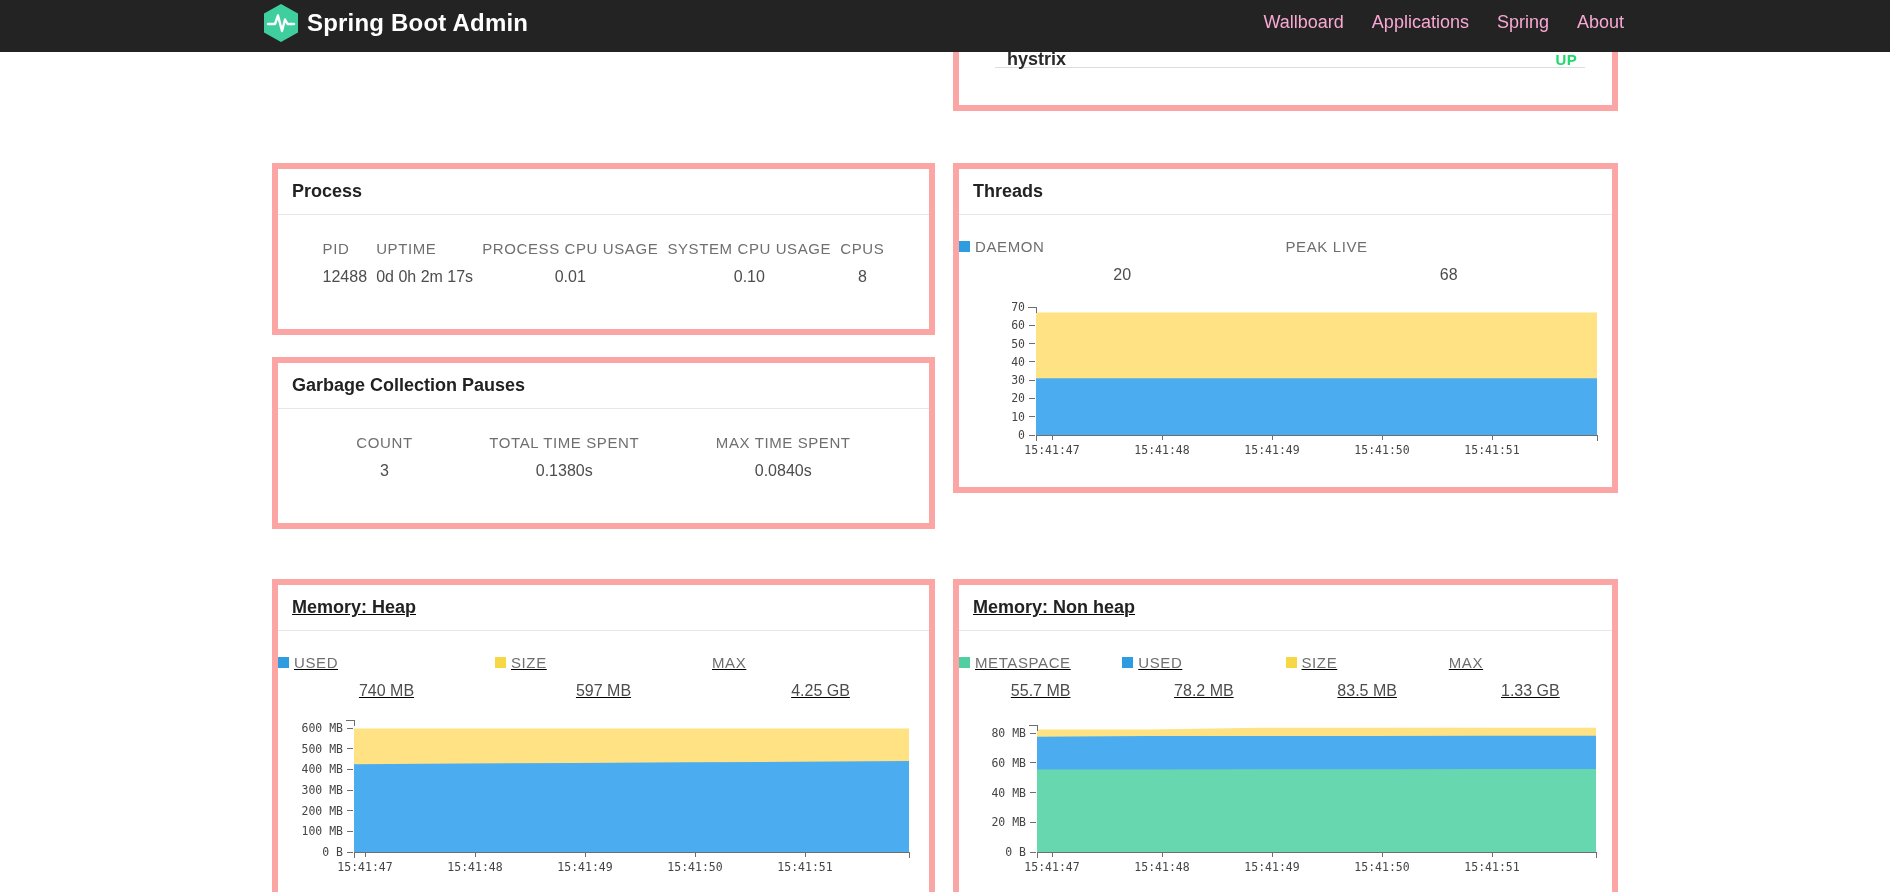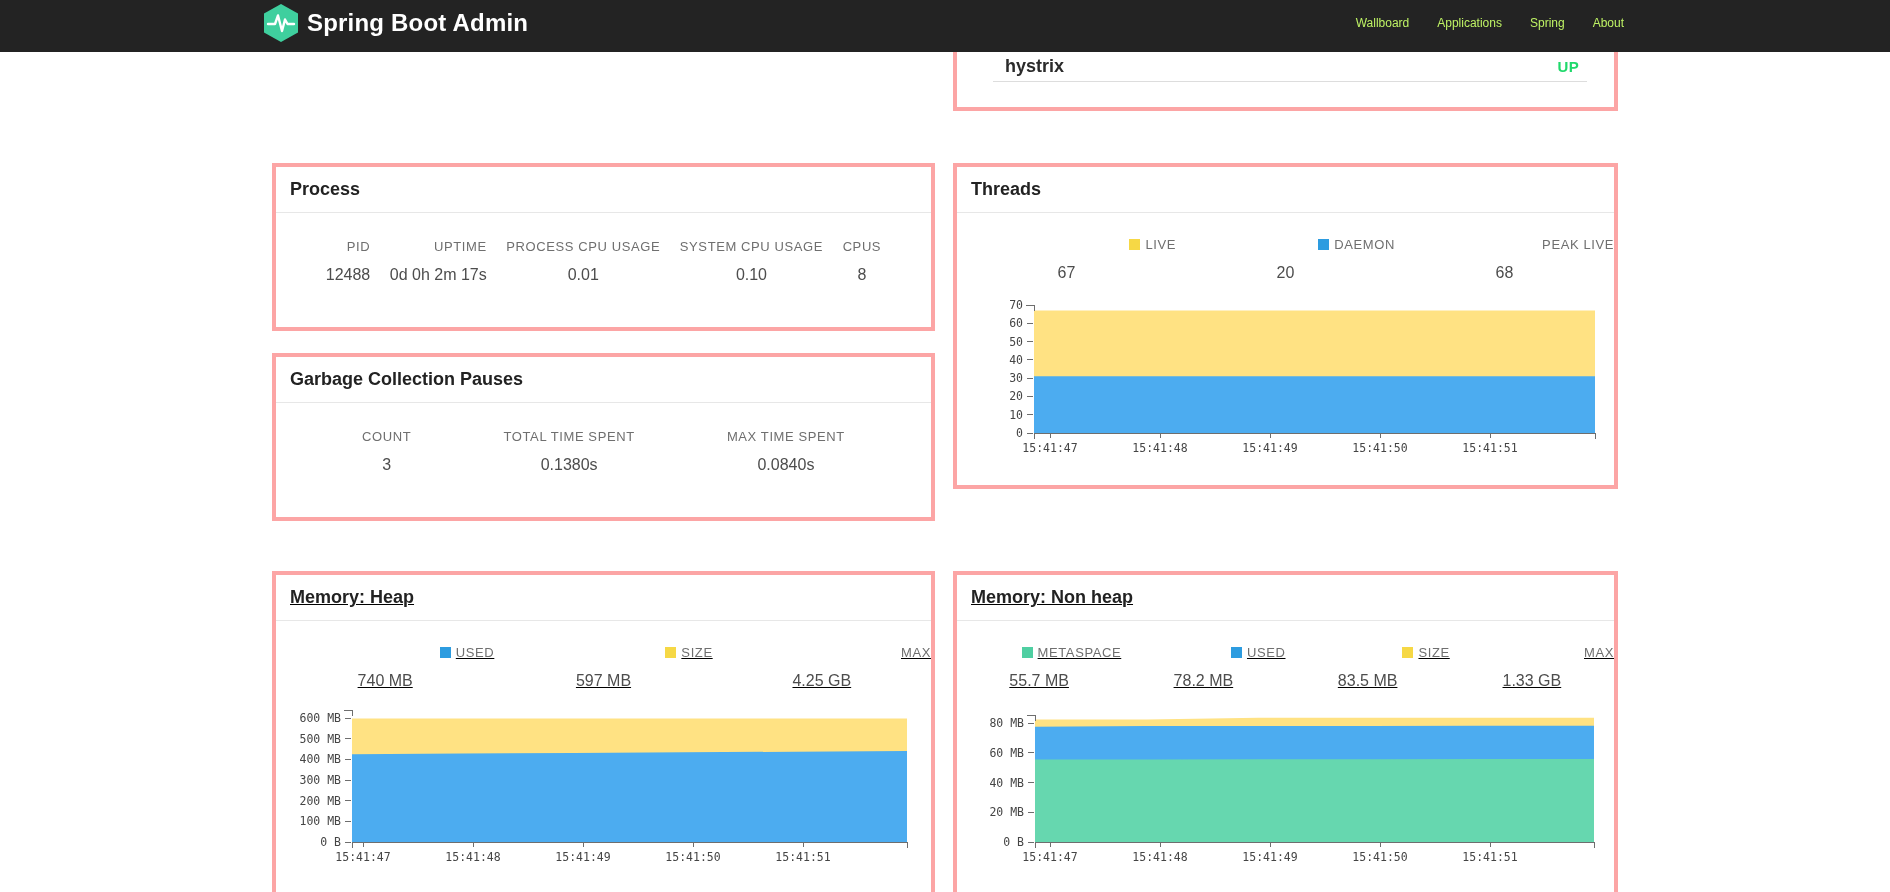--- a/index.html
+++ b/index.html
@@ -6,49 +6,49 @@
   html,body { width:1890px; height:892px; background:#ffffff; overflow:hidden;
               font-family:"Liberation Sans", sans-serif; }
 
   
   .navbar { height:52px; background:#232323; width:100%;padding-left:12px; }
   .nav-inner { width:1346px; margin:0 auto; height:45px; display:flex; align-items:center; }
   .brand { display:flex; align-items:center; margin-left:-14px; cursor:pointer; }
   .brand-logo { width:34px; height:38px; margin-right:9px; display:block; }
   .brand-text { color:#ffffff; font-size:24px; font-weight:bold; letter-spacing:0.2px; white-space:nowrap; }
   .nav-links { margin-left:auto; display:flex; height:45px; align-items:center; }
-  .nav-link { color:#bef264; font-size:12px; padding:0 0 0 28px; cursor:pointer; white-space:nowrap; }
+  .nav-link { color:#f9a8d4; font-size:18px; padding:0 0 0 28px; cursor:pointer; white-space:nowrap; }
 
   
   .container { width:1346px; margin:0 auto; }
   .row { display:flex; justify-content:space-between; align-items:flex-start; }
   .col-left { width:663px; }
   .col-right { width:665px; }
 
   
-  .card { background:#fff; border:4px solid #fca5a5; }
+  .card { background:#fff; border:6px solid #fca5a5; }
   .card-header { padding:12px 14px 12px 14px; border-bottom:1px solid #e7e7e7; }
   .card-title { font-size:18px; font-weight:bold; color:#222222; }
 
   
   .hystrix-card { border-top:none; height:59px; }
-  .app-row { height:30px; margin:0 27px 0 36px; padding:0 8px 0 12px;
+  .app-row { height:16px; margin:0 27px 0 36px; padding:0 8px 0 12px;
              display:flex; align-items:center; justify-content:space-between;
              border-bottom:1px solid #dddddd; cursor:pointer; }
   .app-name { font-size:18px; font-weight:bold; color:#2b2b2b; }
   .app-status { font-size:15px; font-weight:bold; letter-spacing:0.3px;margin-left:44px; }
 
   
   .stats { display:flex; padding:26px 40px 20px 40px; }
   .stats.spread { justify-content:space-around; }
   .stats.equal { padding:24px 0 10px 0; }
   .stats.equal .stat { flex:1; }
   .stat { text-align:center; }
-  .stat-label { font-size:13px; color:#6f6f6f; letter-spacing:0.6px;
-                display:flex; align-items:center; justify-content:flex-end; line-height:15px; }
+  .stat-label { font-size:15px; color:#6f6f6f; letter-spacing:0.6px;
+                display:flex; align-items:center; justify-content:flex-start; line-height:15px; }
   .swatch { width:11px; height:11px; display:inline-block; margin-right:5px; }
   .stat-value { font-size:16px; color:#4d4d4d; margin-top:9px; line-height:24px; white-space:nowrap; }
 
   .chart-svg { display:block; }
   .card-pad-bottom { height:20px; }
 
   .mt-52 { margin-top:52px; }
   .mt-22 { margin-top:22px; }
   .mt-50 { margin-top:50px;text-decoration:underline; }
 </style>
@@ -150,27 +150,20 @@
             </div>
           </div>
         <div class="card-pad-bottom"></div>
       </div>
     </div>
     <div class="col-right card">
       <div class="card-header">
         <span class="card-title">Threads</span>
       </div>
       <div class="stats equal" id="stats-threads">
-          <div class="stat">
-            <div class="stat-label">
-              <span class="swatch" style="background: rgb(246, 216, 69);"></span>
-              <span>LIVE</span>
-            </div>
-            <div class="stat-value">67</div>
-          </div>
           <div class="stat">
             <div class="stat-label">
               <span class="swatch" style="background: rgb(45, 156, 224);"></span>
               <span>DAEMON</span>
             </div>
             <div class="stat-value">20</div>
           </div>
           <div class="stat">
             <div class="stat-label">
               <span>PEAK LIVE</span>

